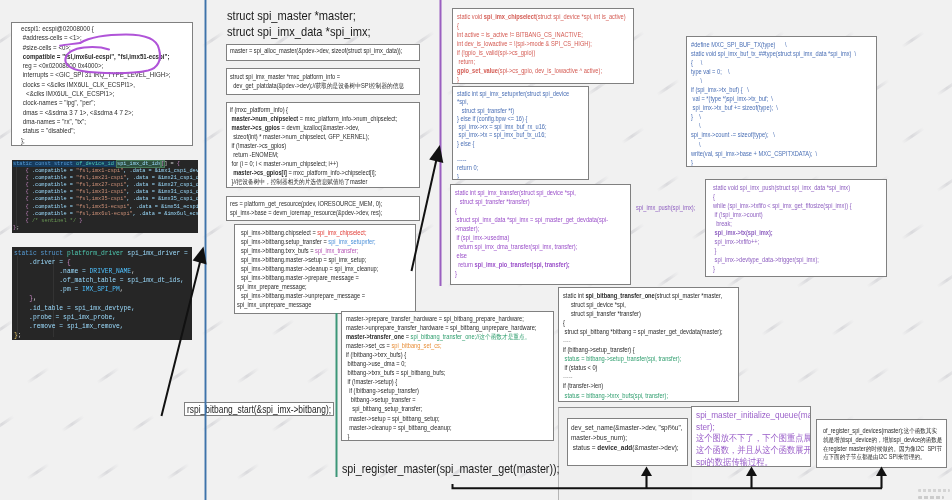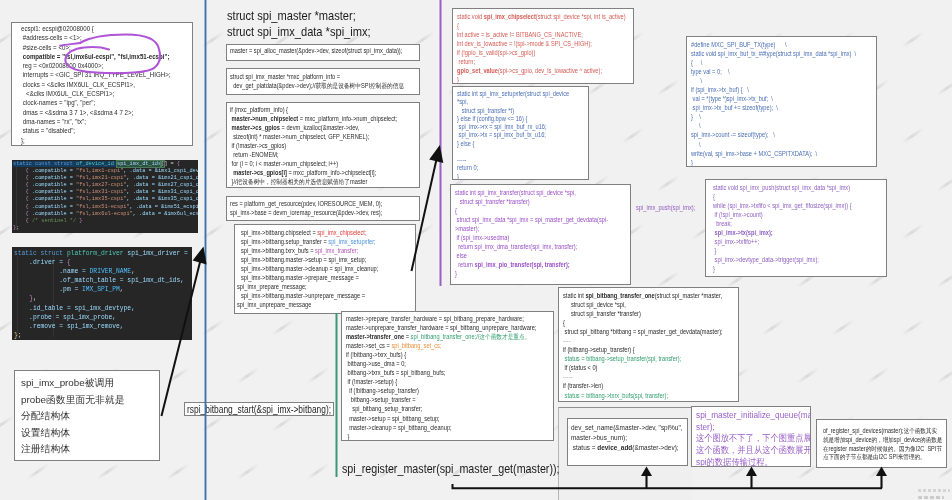--- a/index.html
+++ b/index.html
@@ -312,27 +312,20 @@
 <div class="cl"><span class="t-prop">    .driver = </span><span class="t-brace">{</span></div>
 <div class="cl"><span class="t-prop">            .name = </span><span class="t-macro">DRIVER_NAME</span><span class="t-p">,</span></div>
 <div class="cl"><span class="t-prop">            .of_match_table = spi_imx_dt_ids,</span></div>
 <div class="cl"><span class="t-prop">            .pm = </span><span class="t-macro">IMX_SPI_PM</span><span class="t-p">,</span></div>
 <div class="cl"><span class="t-p">    </span><span class="t-brace">}</span><span class="t-p">,</span></div>
 <div class="cl"><span class="t-prop">    .id_table = spi_imx_devtype,</span></div>
 <div class="cl"><span class="t-prop">    .probe = spi_imx_probe,</span></div>
 <div class="cl"><span class="t-prop">    .remove = spi_imx_remove,</span></div>
 <div class="cl"><span class="t-yel">}</span><span class="t-p">;</span></div>
 </div>
-<div class="box note-box">
-<div class="cl">spi_imx_probe被调用</div>
-<div class="cl">probe函数里面无非就是</div>
-<div class="cl">分配结构体</div>
-<div class="cl">设置结构体</div>
-<div class="cl">注册结构体</div>
-</div>
 <div class="hd hd1">struct spi_master *master;</div>
 <div class="hd hd2">struct spi_imx_data *spi_imx;</div>
 <div class="box m-alloc">
 <div class="cl">master = spi_alloc_master(&amp;pdev-&gt;dev, sizeof(struct spi_imx_data));</div>
 </div>
 <div class="box m-platdata">
 <div class="cl">struct spi_imx_master *mxc_platform_info =</div>
 <div class="cl">  dev_get_platdata(&amp;pdev-&gt;dev);//获取的是设备树中SPI控制器的信息</div>
 </div>
 <div class="box m-chipselect">

